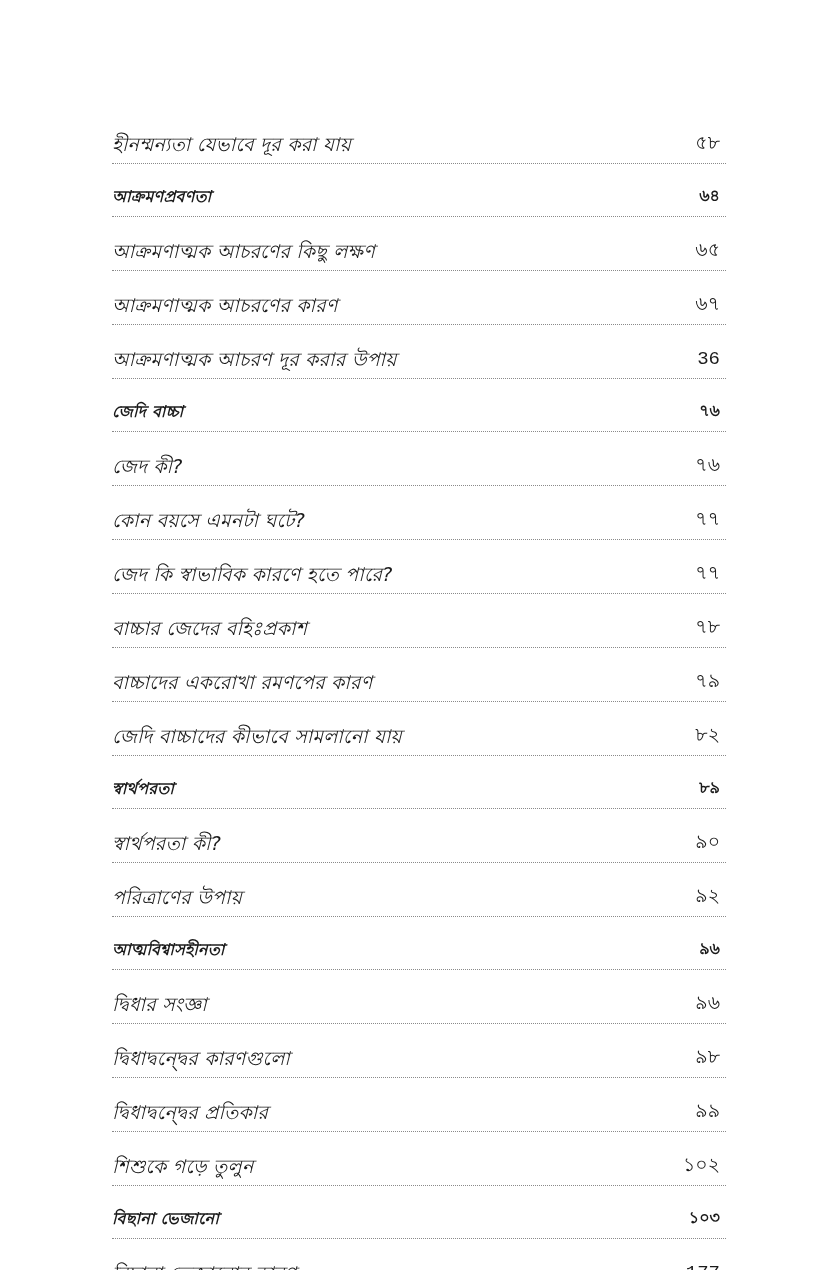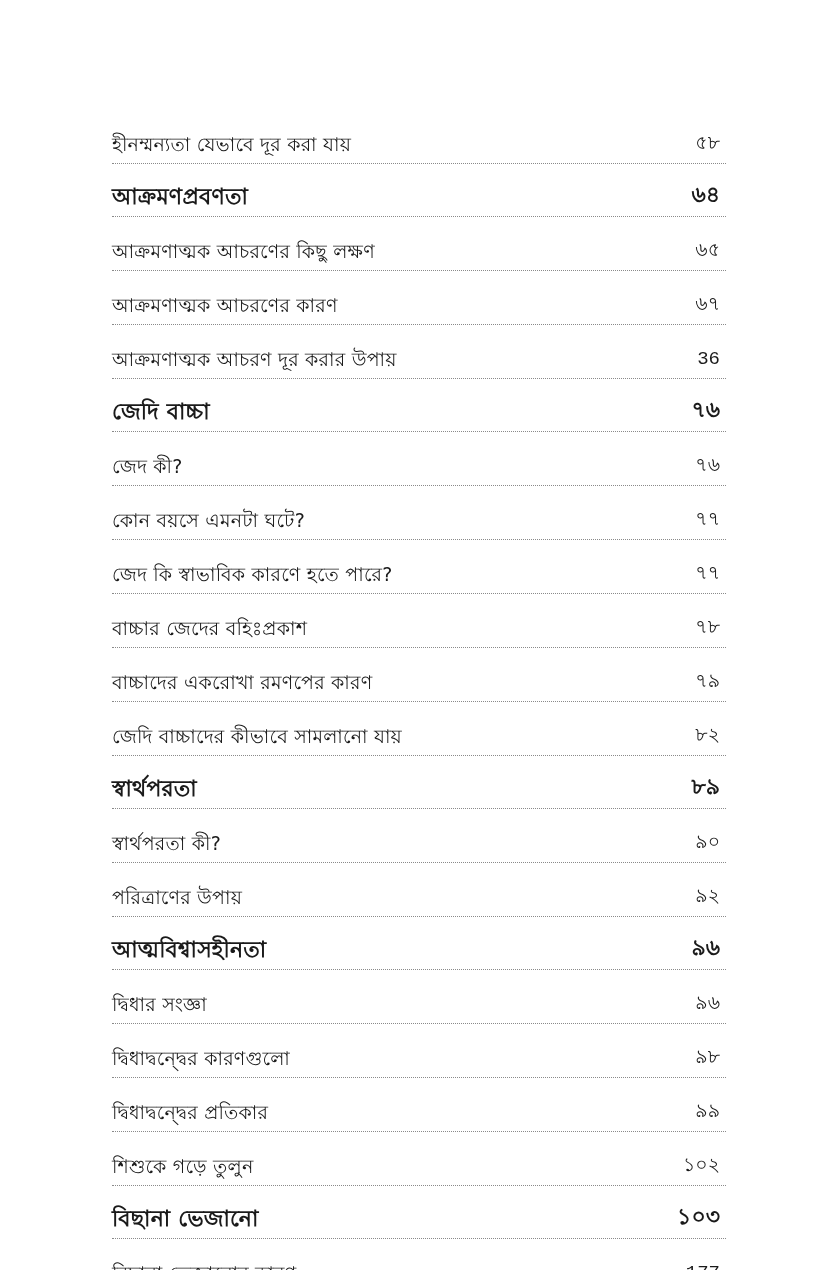--- a/index.html
+++ b/index.html
@@ -31,33 +31,34 @@
       height: 38px;
       box-sizing: border-box;
       border-bottom: 1px dotted #8a8a8a;
       padding-bottom: 6px;
     }
     .row .title {
       font-size: 19px;
       line-height: 26px;
       white-space: nowrap;
       letter-spacing: 0.2px;
+      font-style: italic;
     }
     .row .page {
       font-size: 19px;
       line-height: 26px;
       text-align: right;
       min-width: 40px;
       padding-right: 6px;
       font-family: Liberation Mono, monospace;
     }
     .row.heading .title,
     .row.heading .page {
       font-weight: bold;
-      font-size: 22px;
+      font-size: 16px;
     }
     .row + .row {
       margin-top: 16px;
     }
   </style>
 </head>
 <body>
 
 <div class="toc">
 

